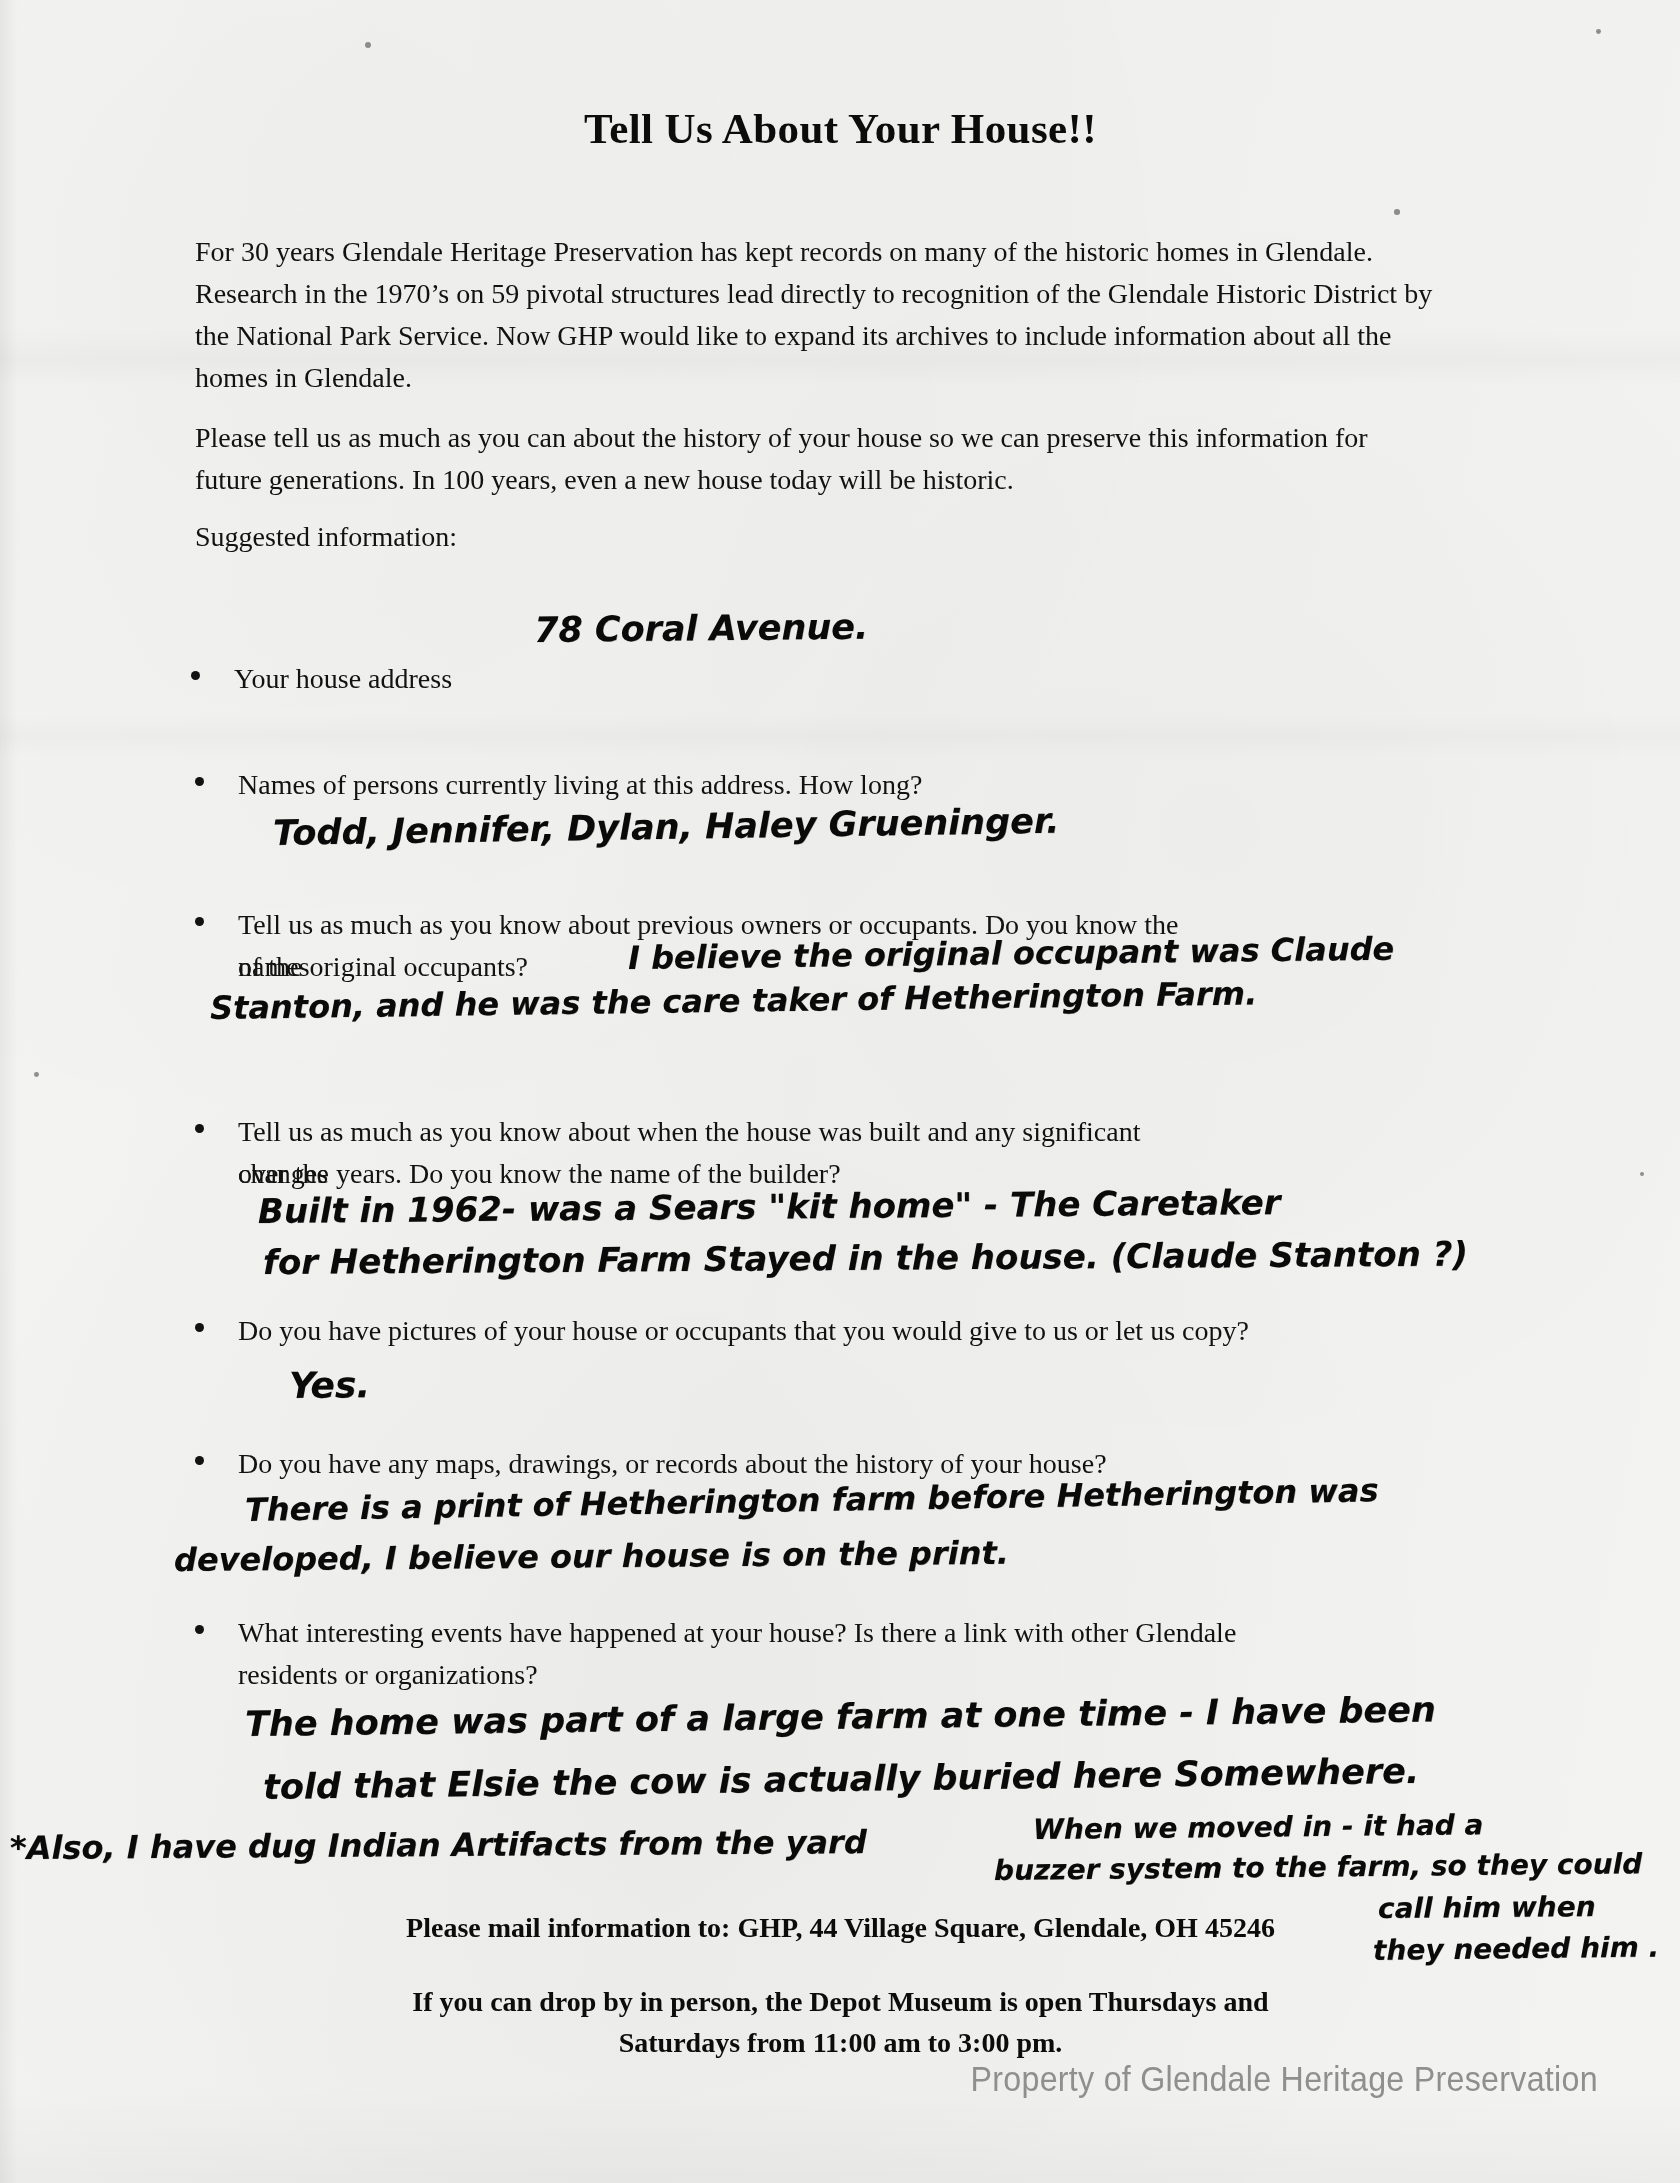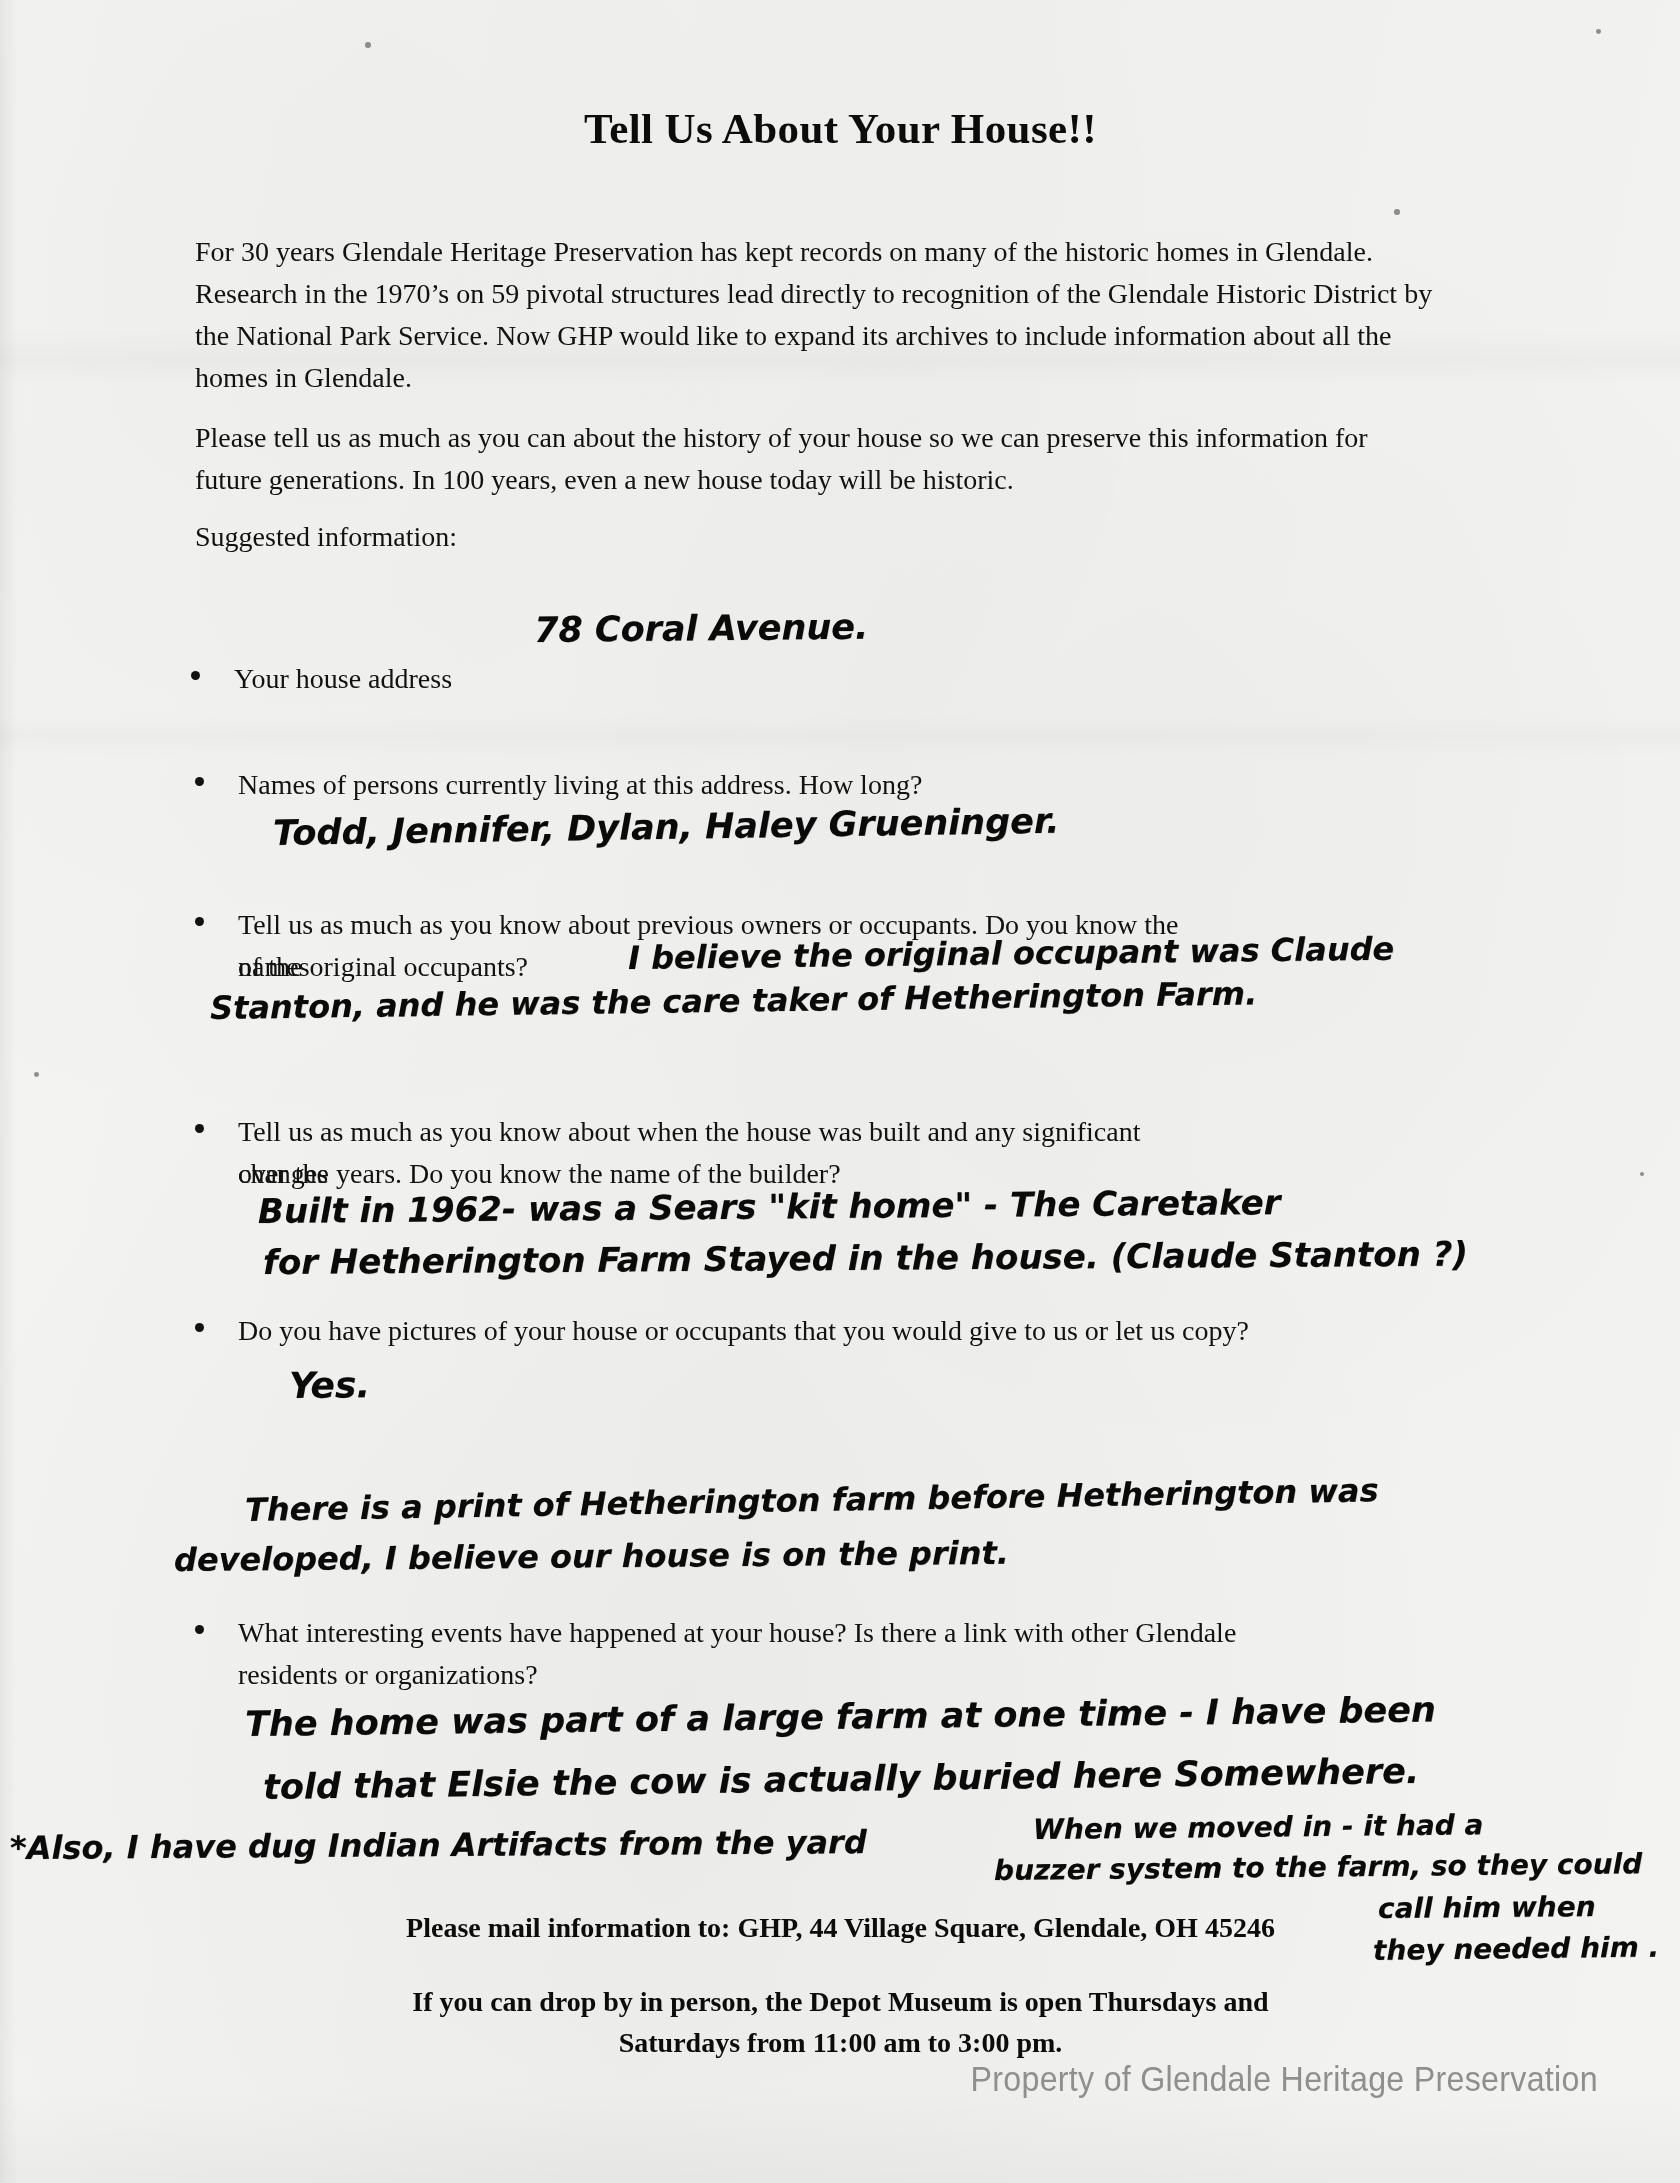--- a/index.html
+++ b/index.html
@@ -177,20 +177,24 @@
   </div>
   <div class="hand" style="left:258px; top:1191px; font-size:34px; transform:rotate(-0.5deg);">Built in 1962- was a Sears "kit home" - The Caretaker</div>
   <div class="hand" style="left:263px; top:1242px; font-size:34px; transform:rotate(-0.4deg);">for Hetherington Farm Stayed in the house. (Claude Stanton ?)</div>
 
   <div class="bullet-row" style="left:238px; top:1310px; width:1016px;">
     <span class="dot"></span>
     <span>Do you have pictures of your house or occupants that you would give to us or let us copy?</span>
   </div>
   <div class="hand" style="left:289px; top:1365px; font-size:36px; transform:rotate(-0.6deg);">Yes.</div>
 
+  <div class="bullet-row" style="left:238px; top:1443px; width:1016px;">
+    <span class="dot"></span>
+    <span>Do you have any maps, drawings, or records about the history of your house?</span>
+  </div>
   <div class="hand" style="left:245px; top:1491px; font-size:32px; transform:rotate(-1deg);">There is a print of Hetherington farm before Hetherington was</div>
   <div class="hand" style="left:174px; top:1541px; font-size:32px; transform:rotate(-0.5deg);">developed, I believe our house is on the print.</div>
 
   <div class="bullet-row" style="left:238px; top:1654px; width:490px;">
     <span>residents or organizations?</span>
   </div>
   <div class="bullet-row" style="left:238px; top:1612px; width:1016px;">
     <span class="dot"></span>
     <span>What interesting events have happened at your house?  Is there a link with other Glendale</span>
   </div>

